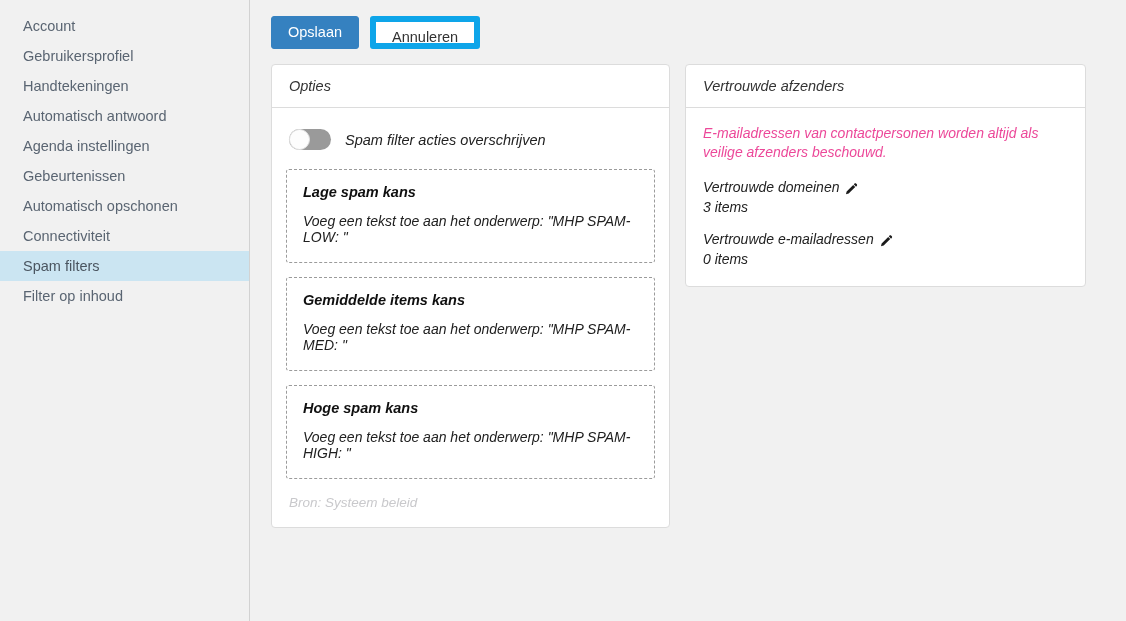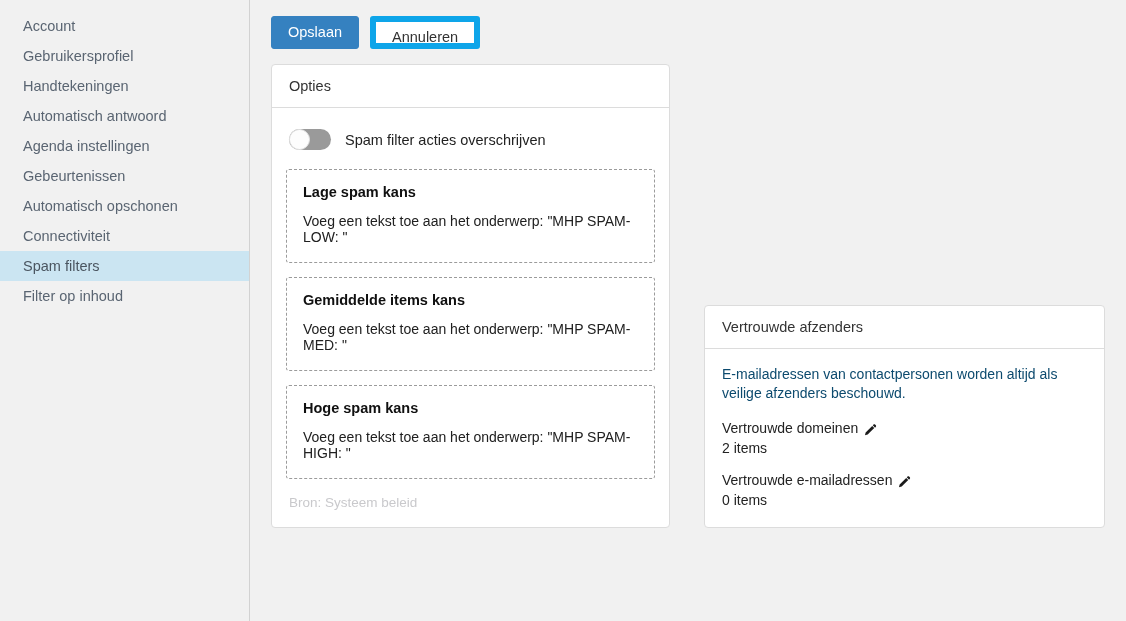--- a/index.html
+++ b/index.html
@@ -74,23 +74,24 @@
     border: 1px solid #3581c0;
   }
   .btn-secondary {
     background: #ffffff;
     color: #333333;
     border: 6px solid #0ea5e9;
   }
 
   .panels {
     display: flex;
-    align-items: flex-end;
-    gap: 34px;
+    align-items: flex-start;
+    gap: 15px;
     padding: 15px 0 0 21px;
+    font-style: italic;
   }
 
   .card {
     background: #ffffff;
     border: 1px solid #dcdcdc;
     border-radius: 4px;
   }
   .card-header {
     height: 43px;
     line-height: 43px;
@@ -156,21 +157,21 @@
   .source-note {
     padding: 2px 0 17px 17px;
     font-size: 13.5px;
     color: #c9c9cc;
   }
 
   
   .trusted-body { padding: 16px 17px 19px 17px; }
   .trusted-intro {
     font-size: 14px;
-    color: #0c4a6e;
+    color: #ec4899;
     line-height: 19px;
     margin: 0 0 17px 0;
     max-width: 345px;
   }
   .trusted-group { margin-bottom: 16px; }
   .trusted-group:last-child { margin-bottom: 0; }
   .trusted-label {
     font-size: 14px;
     color: #222222;
     display: flex;
@@ -280,21 +281,21 @@
 
           <div class="trusted-group">
             <div class="trusted-label">
               <span>Vertrouwde domeinen</span>
               <span class="pencil">
                 <svg width="13" height="13" viewBox="0 0 16 16" aria-hidden="true">
                   <path d="M13.6 1.9c-.5-.5-1.3-.5-1.8 0l-1 1 2.8 2.8 1-1c.5-.5.5-1.3 0-1.8l-1-1zM10.1 3.6L2 11.7 1.2 15l3.3-.8 8.1-8.1-2.5-2.5z" fill="#1b1b1b"></path>
                 </svg>
               </span>
             </div>
-            <div class="trusted-count">2 items</div>
+            <div class="trusted-count">3 items</div>
           </div>
 
           <div class="trusted-group">
             <div class="trusted-label">
               <span>Vertrouwde e-mailadressen</span>
               <span class="pencil">
                 <svg width="13" height="13" viewBox="0 0 16 16" aria-hidden="true">
                   <path d="M13.6 1.9c-.5-.5-1.3-.5-1.8 0l-1 1 2.8 2.8 1-1c.5-.5.5-1.3 0-1.8l-1-1zM10.1 3.6L2 11.7 1.2 15l3.3-.8 8.1-8.1-2.5-2.5z" fill="#1b1b1b"></path>
                 </svg>
               </span>

